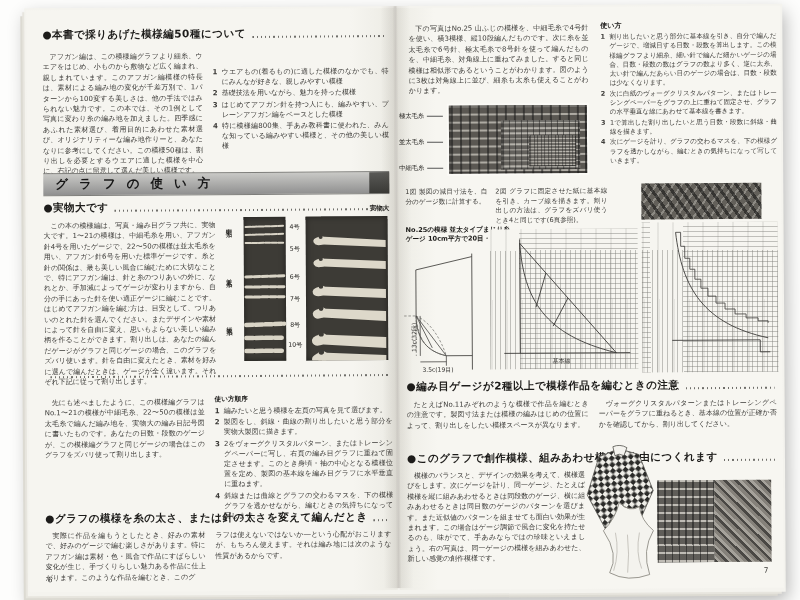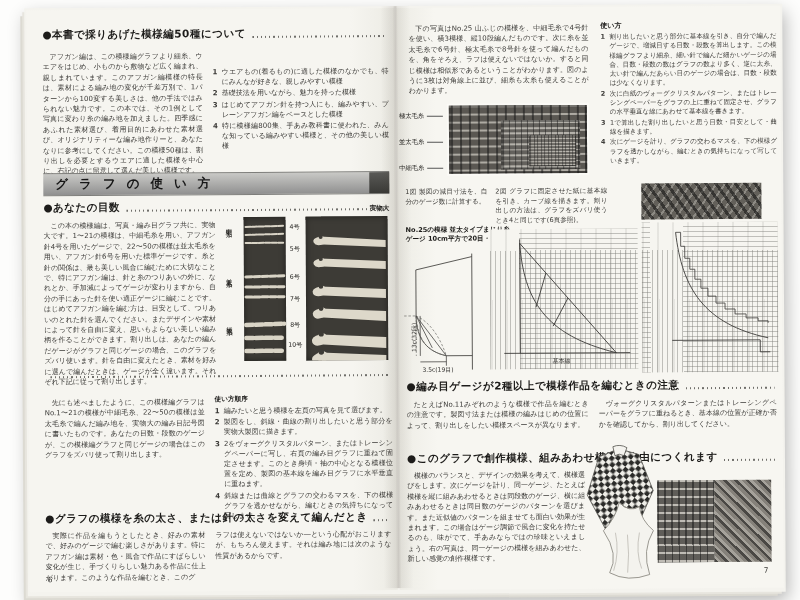--- a/index.html
+++ b/index.html
@@ -89,21 +89,21 @@
           <span class="t">特に模様編800集、手あみ教科書に使われた、みんな知っている編みやすい模様と、その他の美しい模様</span>
           </div>
       </div>
 
       <div class="abs banner" style="left:16px;top:163px;width:346px;height:21px;">
         <span class="banner-text">グラフの使い方</span>
         <span class="banner-cap"></span>
       </div>
 
       <div class="abs head" style="left:16px;top:191px;right:6px;">
-        <span>●あなたの目数</span>
+        <span>●実物大です</span>
         <span class="lead"></span>
       </div>
       <p class="abs body-txt indent" style="left:16px;top:211px;width:172px;margin:0;">この本の模様編は、写真・編み目グラフ共に、実物大です。1〜21の模様は、中細毛糸を用い、アフガン針4号を用いたゲージで、22〜50の模様は並太毛糸を用い、アフガン針6号を用いた標準ゲージです。糸と針の関係は、最も美しい風合に編むために大切なことで、特にアフガン編は、針と糸のつりあいの外に、なれとか、手加減によってゲージが変わりますから、自分の手にあった針を使い適正ゲージに編むことです。はじめてアフガン編を編む方は、目安として、つりあいのとれた針を選んでください。またデザインや素材によって針を自由に変え、思いもよらない美しい編み柄を作ることができます。割り出しは、あなたの編んだゲージがグラフと同じゲージの場合、このグラフをズバリ使います。針を自由に変えたとき、素材を好みに選んで編んだときは、ゲージが全く違います。それぞれ下記に従って割り出します。</p>
 
       <div class="abs" style="left:196px;top:196px;width:168px;height:160px;">
         <span class="abs small-bold" style="right:2px;top:0;">実物大</span>
         <span class="abs vlabel" style="left:2px;top:18px;">中細毛糸</span>
         <span class="abs vlabel" style="left:2px;top:68px;">並太毛糸</span>
         <span class="abs vlabel" style="left:2px;top:116px;">極太毛糸</span>
         <div class="abs panel-dark" style="left:20px;top:12px;width:42px;height:144px;">
@@ -183,21 +183,21 @@
       </div>
       <p class="abs body-txt indent" style="left:16px;top:521px;width:160px;margin:0;">実際に作品を編もうとしたとき、好みの素材で、好みのゲージで編む楽しさがあります。特にアフガン編は素材・色・風合で作品にすばらしい変化が生じ、手づくりらしい魅力ある作品に仕上がります。このような作品を編むとき、このグ</p>
       <p class="abs body-txt" style="left:186px;top:521px;width:176px;margin:0;">ラフは使えないではないか―という心配がおこりますが、もちろん使えます。それは編み地には次のような性質があるからです。</p>
       <span class="abs pagenum" style="left:18px;top:565px;">6</span>
     </div>
 
     <div class="spine"></div>
 
     <div class="page page-right">
 
-      <p class="abs body-txt indent" style="left:12px;top:16px;width:180px;margin:0;">下の写真はNo.25 山ふじの模様を、中細毛糸で4号針を使い、横3模様、縦10段編んだものです。次に糸を並太毛糸で6号針、極太毛糸で8号針を使って編んだものを、角をそろえ、ラフは使えないではないか。すると同じ模様は相似形であるということがわかります。図のように3枚は対角線上に並び、細糸も太糸も使えることがわかります。</p>
+      <p class="abs body-txt indent" style="left:12px;top:16px;width:180px;margin:0;">下の写真はNo.25 山ふじの模様を、中細毛糸で4号針を使い、横3模様、縦10段編んだものです。次に糸を並太毛糸で6号針、極太毛糸で8号針を使って編んだものを、中細毛糸、対角線上に重ねてみました。すると同じ模様は相似形であるということがわかります。図のように3枚は対角線上に並び、細糸も太糸も使えることがわかります。</p>
 
       <div class="abs" style="left:2px;top:96px;width:192px;height:76px;">
         <div class="plabel-row abs" style="left:0;top:8px;">
           <span>極太毛糸</span>
           <span class="plabel-line"></span>
           </div>
         <div class="plabel-row abs" style="left:0;top:34px;">
           <span>並太毛糸</span>
           <span class="plabel-line"></span>
           </div>
@@ -217,21 +217,21 @@
         <div class="li" style="font-size:6.5px;line-height:9.3px;">
           <span class="n">1</span>
           <span class="t">割り出したいと思う部分に基本線を引き、自分で編んだゲージで、増減目する目数・段数を算出します。この模様編グラフより細糸、細い針で編んだ細かいゲージの場合、目数・段数の数はグラフの数より多く、逆に太糸、太い針で編んだあらい目のゲージの場合は、目数・段数は少なくなります。</span>
           </div>
         <div class="li" style="font-size:6.5px;line-height:9.3px;">
           <span class="n">2</span>
           <span class="t">次に白紙のヴォーグクリスタルパターン、またはトレーシングペーパーをグラフの上に重ねて固定させ、グラフの水平垂直な線にあわせて基本線を書きます。</span>
           </div>
         <div class="li" style="font-size:6.5px;line-height:9.3px;">
           <span class="n">3</span>
-          <span class="t">1で算出した割り出したいと思う目数・目安として・曲線を描きます。</span>
+          <span class="t">1で算出した割り出したいと思う目数・段数に斜線・曲線を描きます。</span>
           </div>
         <div class="li" style="font-size:6.5px;line-height:9.3px;">
           <span class="n">4</span>
           <span class="t">次にゲージを計り、グラフの交わるマスを、下の模様グラフを透かしながら、編むときの気持ちになって写していきます。</span>
           </div>
       </div>
 
       <p class="abs cap" style="left:8px;top:180px;width:82px;margin:0;">1図 製図の減目寸法を、自分のゲージ数に計算する。</p>
       <p class="abs cap" style="left:98px;top:180px;width:112px;margin:0;">2図 グラフに固定させた紙に基本線を引き、カーブ線を描きます。割り出しの方法は、グラフをズバリ使うとき4と同じです(6頁参照)。</p>
 

